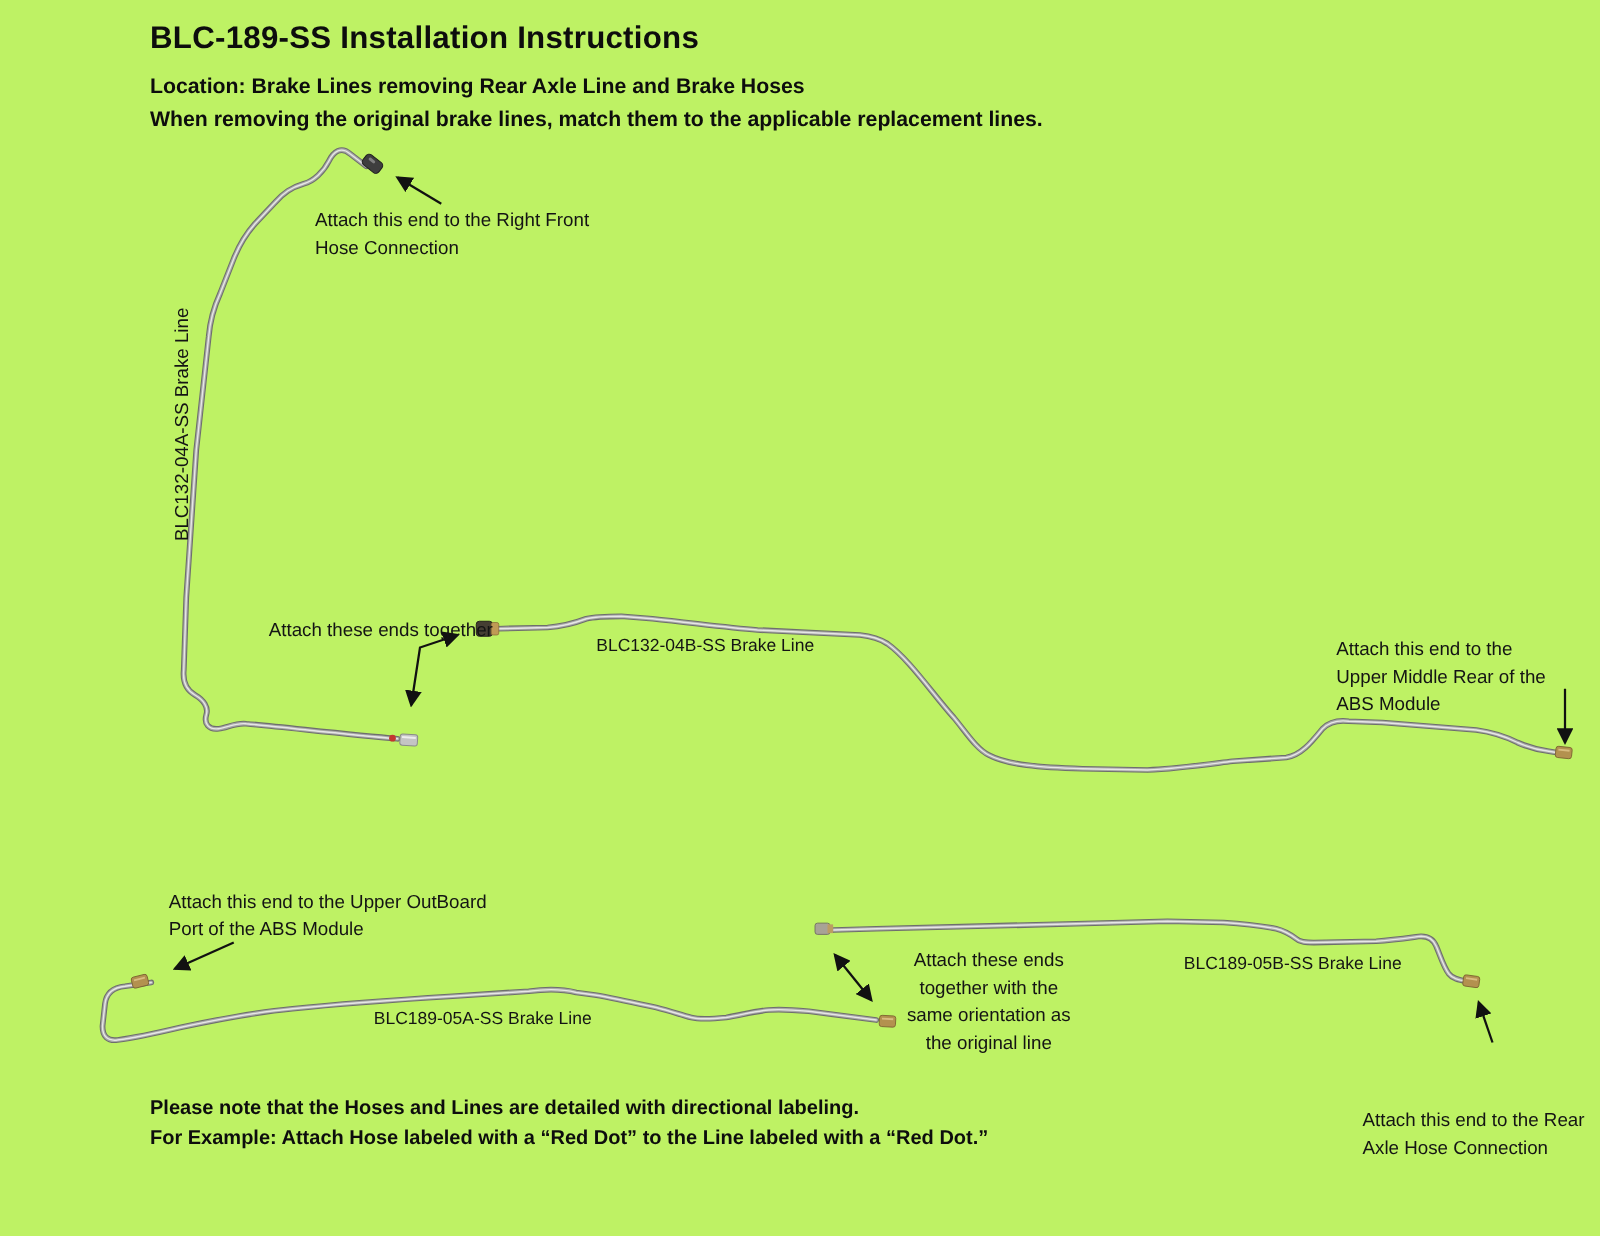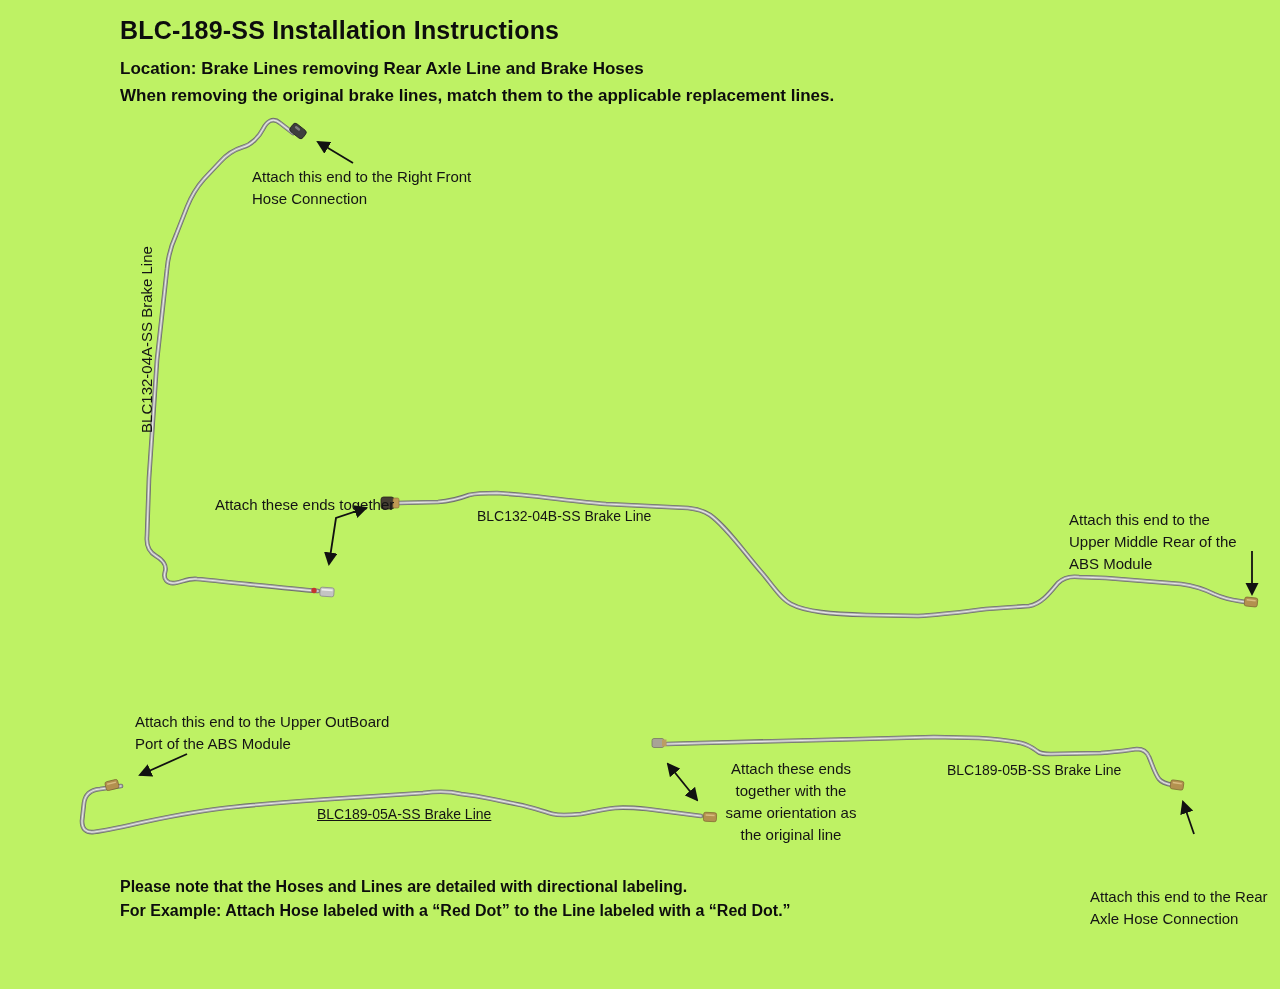--- a/index.html
+++ b/index.html
@@ -11,21 +11,21 @@
   .title{left:120px;top:16px;font-size:25px;letter-spacing:.2px;}
   .loc{left:120px;top:59px;font-size:17px;}
   .when{left:120px;top:86px;font-size:17px;}
   .ann{font-size:15px;line-height:22px;}
   .lbl{font-size:14px;}
   .a-rightfront{left:252px;top:166px;}
   .a-endstogether{left:215px;top:494px;}
   .l-04b{left:477px;top:508px;}
   .a-absmiddle{left:1069px;top:509px;}
   .a-outboard{left:135px;top:711px;}
-  .l-05a{left:317px;top:806px;text-decoration:underline;}
+  .l-05a{left:299px;top:806px;}
   .a-orientation{left:711px;top:758px;width:160px;text-align:center;}
   .l-05b{left:935px;top:762px;margin-left:12px;}
   .a-rearaxle{left:1062px;top:886px;margin-left:28px;}
   .note1{left:120px;top:878px;font-size:16px;}
   .note2{left:120px;top:902px;font-size:16px;}
   .l-04a{left:46px;top:331px;width:200px;text-align:center;transform:rotate(-90deg);font-size:15px;}
   .tb,.tm,.th{fill:none;stroke-linecap:round;stroke-linejoin:round;}
   .tb{stroke:#6e6e6e;stroke-width:4.6;}
   .tm{stroke:#a9a9a9;stroke-width:2.9;}
   .th{stroke:#e7e7e7;stroke-width:1.1;}

